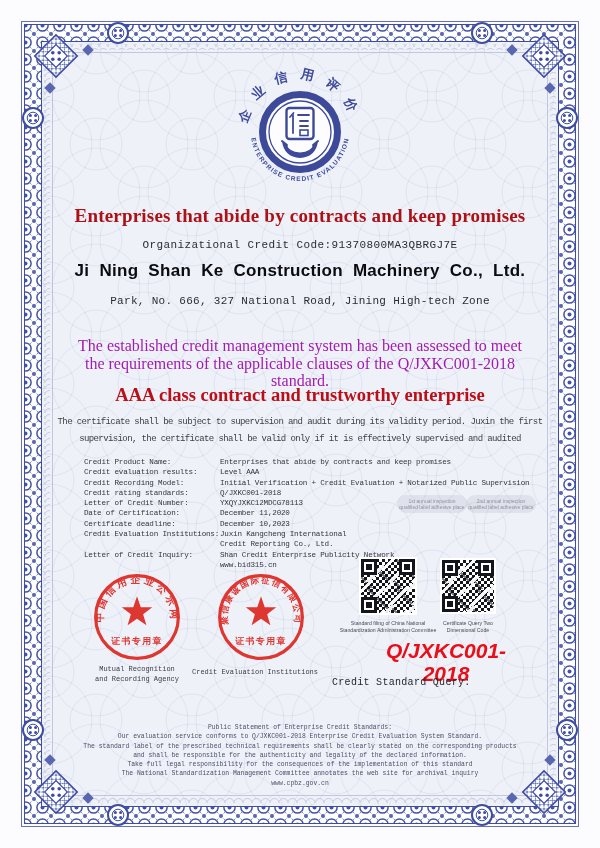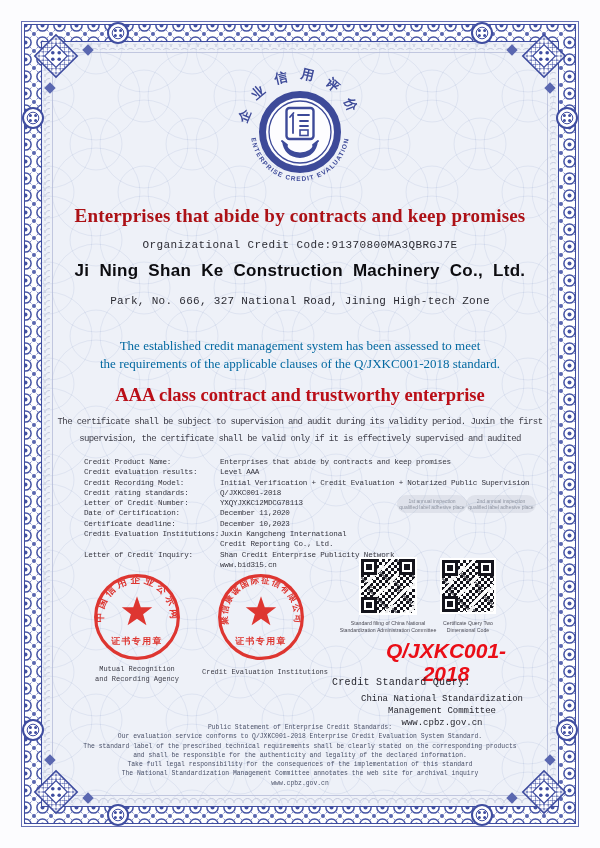--- a/index.html
+++ b/index.html
@@ -14,41 +14,41 @@
 
   .title{left:58px;right:58px;top:205px;font-family:"Liberation Serif",serif;font-weight:bold;
          font-size:19px;color:#ac1116;letter-spacing:.2px;}
   .orgcode{left:56px;right:56px;top:239px;font-family:"Liberation Mono",monospace;
            font-size:11px;color:#2c2c34;letter-spacing:.4px;}
   .company{left:56px;right:56px;top:261px;font-weight:bold;font-size:17px;color:#0c0c10;
            word-spacing:5px;letter-spacing:.3px;}
   .address{left:56px;right:56px;top:292px;font-family:"Liberation Mono",monospace;
            font-size:11px;line-height:19px;color:#2c2c34;letter-spacing:.3px;}
   .assessment{left:56px;right:56px;top:337px;font-family:"Liberation Serif",serif;
-              font-size:13px;line-height:17.5px;color:#0369a1;}
+              font-size:16px;line-height:17.5px;color:#a21caf;}
   .grade{left:56px;right:56px;top:385px;font-family:"Liberation Serif",serif;font-weight:bold;
          font-size:18.5px;color:#ba0f18;}
   .supervision{left:56px;right:56px;top:414px;font-family:"Liberation Mono",monospace;
                font-size:9px;letter-spacing:-.6px;line-height:17px;color:#3e3e48;}
 
   .details{left:84px;top:457px;width:462px;font-family:"Liberation Mono",monospace;
            font-size:7.6px;letter-spacing:-.2px;line-height:10.3px;color:#35353f;}
   .drow{display:flex;}
   .dlabel{flex:0 0 136px;}
   .dvalue{flex:1;}
 
   .insp{top:495px;width:66px;background:rgba(125,130,145,.13);border-radius:10px;
         padding:3px 2px;font-size:5px;line-height:6.2px;color:#8d93a0;text-align:center;}
   .insp1{left:397px;} .insp2{left:466px;}
 
   .seal-svg{position:absolute;width:94px;height:94px;top:570px;opacity:.93;}
   .seal-left{left:90px;} .seal-right{left:214px;}
   .sealcap{top:665px;font-family:"Liberation Mono",monospace;font-size:7px;line-height:9.6px;
            color:#3c3c46;text-align:center;}
-  .sealcap1{left:67px;width:140px;} .sealcap2{left:195px;width:140px;top:668px;font-family:Liberation Mono, monospace;}
+  .sealcap1{left:67px;width:140px;} .sealcap2{left:185px;width:140px;top:668px;font-family:Liberation Mono, monospace;}
 
   .qrbox{background:#fff;padding:2px;}
   .qr1{left:359px;top:557px;} .qr2{left:440px;top:558px;}
   .qr{position:relative;
       background:
         repeating-linear-gradient(135deg, rgba(255,255,255,0) 0 5px, rgba(255,255,255,.92) 5px 8px, rgba(255,255,255,0) 8px 14px),
         repeating-linear-gradient(45deg, rgba(16,16,26,0) 0 7px, rgba(16,16,26,.55) 7px 9px, rgba(16,16,26,0) 9px 17px),
         repeating-conic-gradient(#14141c 0% 25%, #ffffff 0% 50%);
       background-size:23px 23px, 29px 29px, 6px 6px;}
   .qr1 .qr{width:54px;height:54px;} .qr2 .qr{width:52px;height:52px;}
@@ -284,23 +284,20 @@
     </div>
   </div>
   <div class="abs qrcap qrcap1 pre">Standard filing of China National
 Standardization Administration Committee</div>
   <div class="abs qrcap qrcap2 pre">Certificate Query Two
 Dimensional Code</div>
 
   <div class="abs stdcode">Q/JXKC001-
 2018</div>
   <div class="abs qheading">Credit Standard Query:</div>
-  <div class="abs qbody">China National Standardization
-Management Committee
-www.cpbz.gov.cn</div>
 
   <div class="abs footer">
     <div>Public Statement of Enterprise Credit Standards:</div>
     <div>Our evaluation service conforms to Q/JXKC001-2018 Enterprise Credit Evaluation System Standard.</div>
     <div>The standard label of the prescribed technical requirements shall be clearly stated on the corresponding products</div>
     <div>and shall be responsible for the authenticity and legality of the declared information.</div>
     <div>Take full legal responsibility for the consequences of the implementation of this standard</div>
     <div>The National Standardization Management Committee annotates the web site for archival inquiry</div>
     <div>www.cpbz.gov.cn</div>
   </div>

